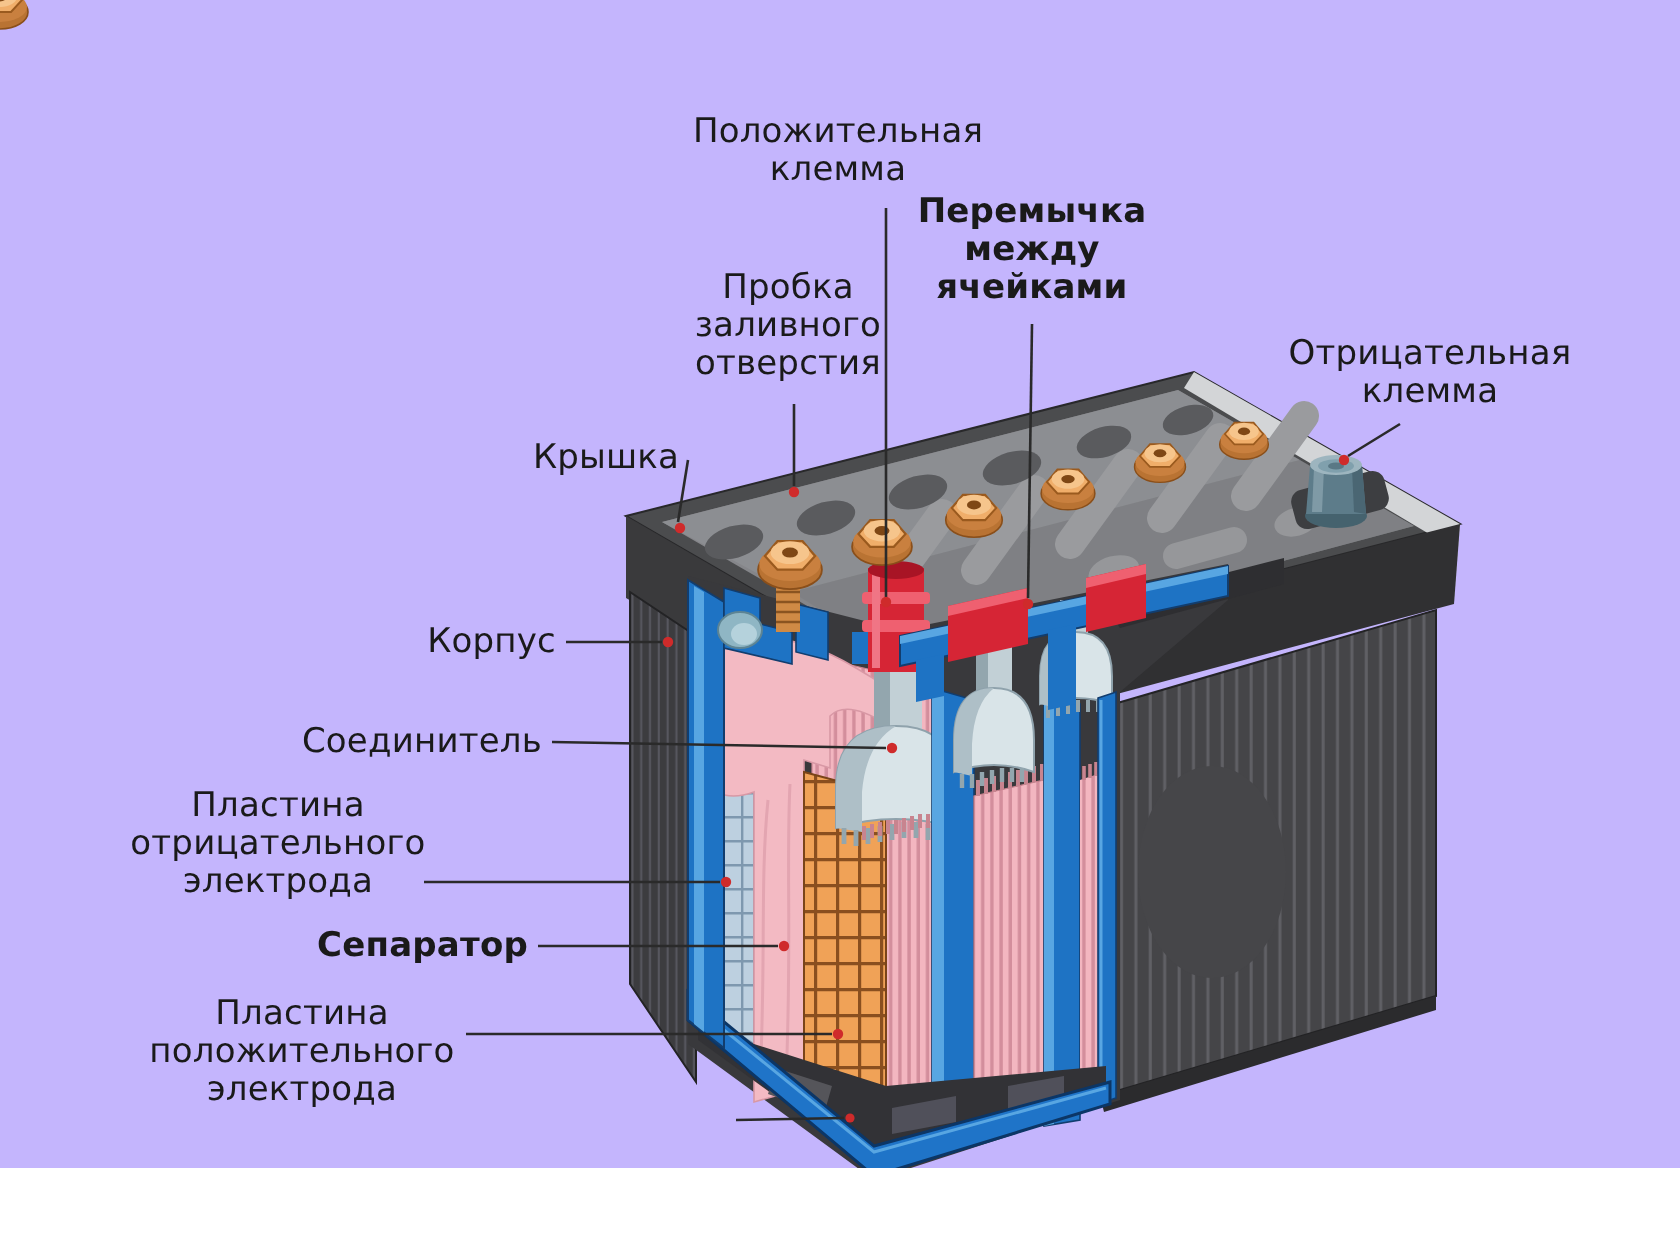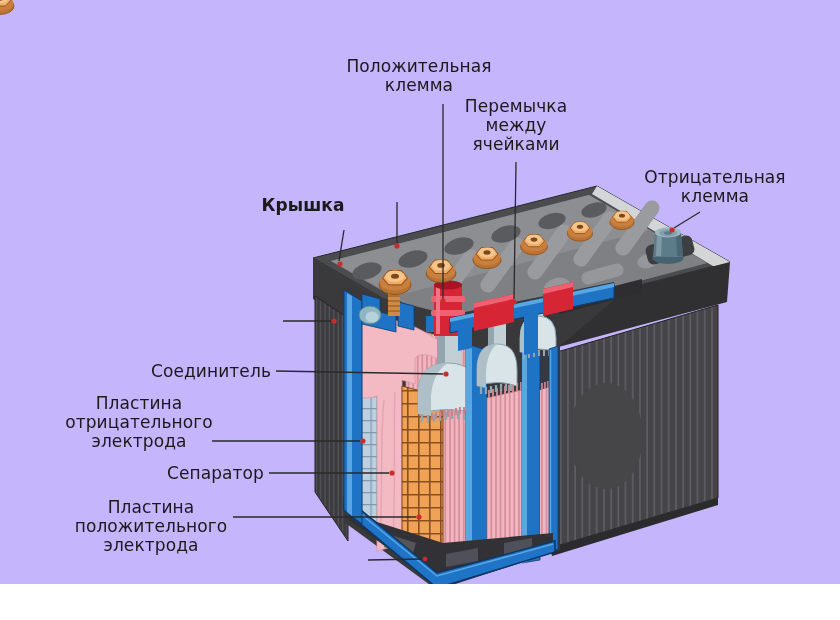--- a/index.html
+++ b/index.html
@@ -239,28 +239,32 @@
       <circle cx="446" cy="374" r="2.6"></circle>
       <circle cx="363" cy="441" r="2.6"></circle>
       <circle cx="392" cy="473" r="2.6"></circle>
       <circle cx="419" cy="517" r="2.6"></circle>
       <circle cx="425" cy="559" r="2.3"></circle>
     </g>
   </svg>
 
   <div class="label c" style="left:309px;top:57px;width:220px;">Положительная
 клемма</div>
-  <div class="label c" style="left:436px;top:97px;width:160px;">Перемычка
+  <div class="label c" style="left:436px;top:97px;width:160px;font-weight:bold;">Перемычка
 между
 ячейками</div>
-  <div class="label c" style="left:243px;top:196px;width:120px;font-weight:bold;">Крышка</div>
+  <div class="label c" style="left:314px;top:135px;width:160px;">Пробка
+заливного
+отверстия</div>
+  <div class="label c" style="left:243px;top:220px;width:120px;">Крышка</div>
   <div class="label c" style="left:615px;top:168px;width:200px;">Отрицательная
 клемма</div>
+  <div class="label r" style="left:158px;top:312px;width:120px;">Корпус</div>
   <div class="label r" style="left:121px;top:362px;width:150px;text-align:right;">Соединитель</div>
   <div class="label c" style="left:29px;top:394px;width:220px;">Пластина
 отрицательного
 электрода</div>
-  <div class="label r" style="left:114px;top:464px;width:150px;">Сепаратор</div>
+  <div class="label r" style="left:114px;top:464px;width:150px;font-weight:bold;">Сепаратор</div>
   <div class="label c" style="left:41px;top:498px;width:220px;">Пластина
 положительного
 электрода</div>
 
 </div>
 
 </body></html>

